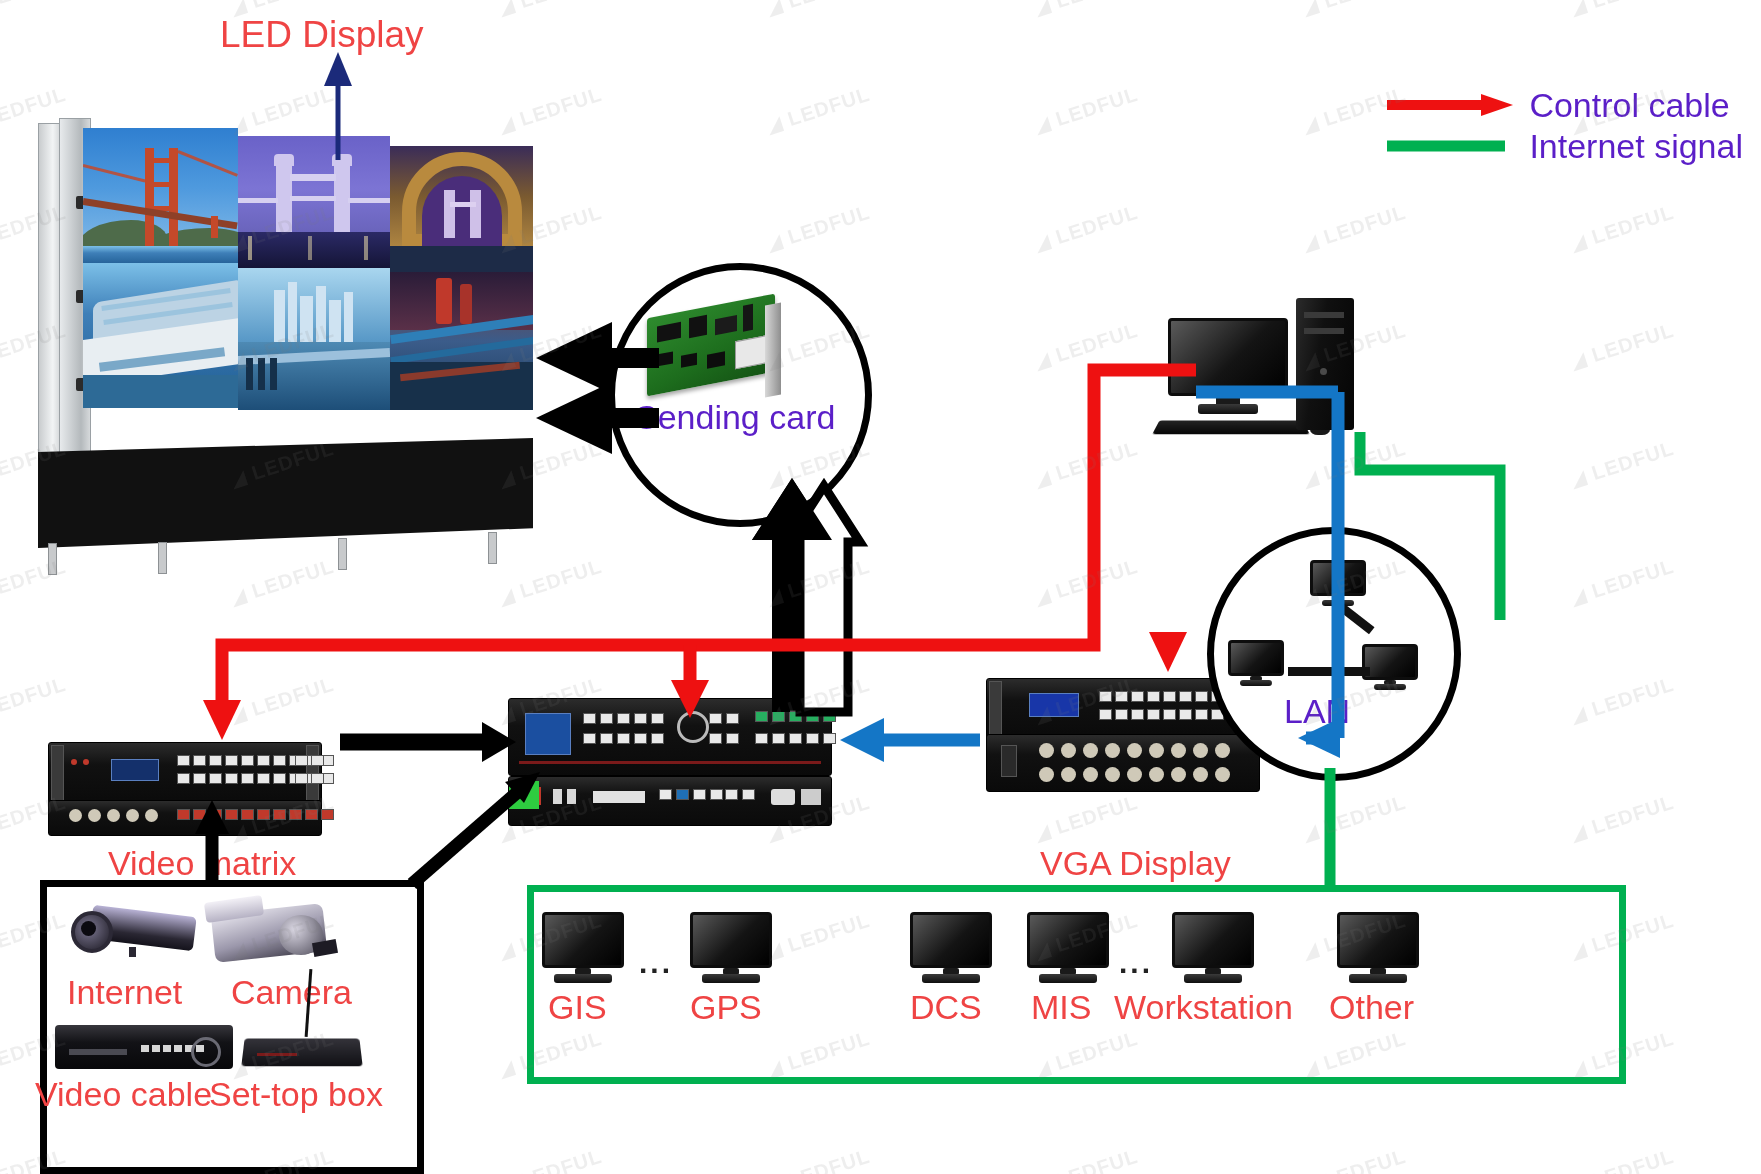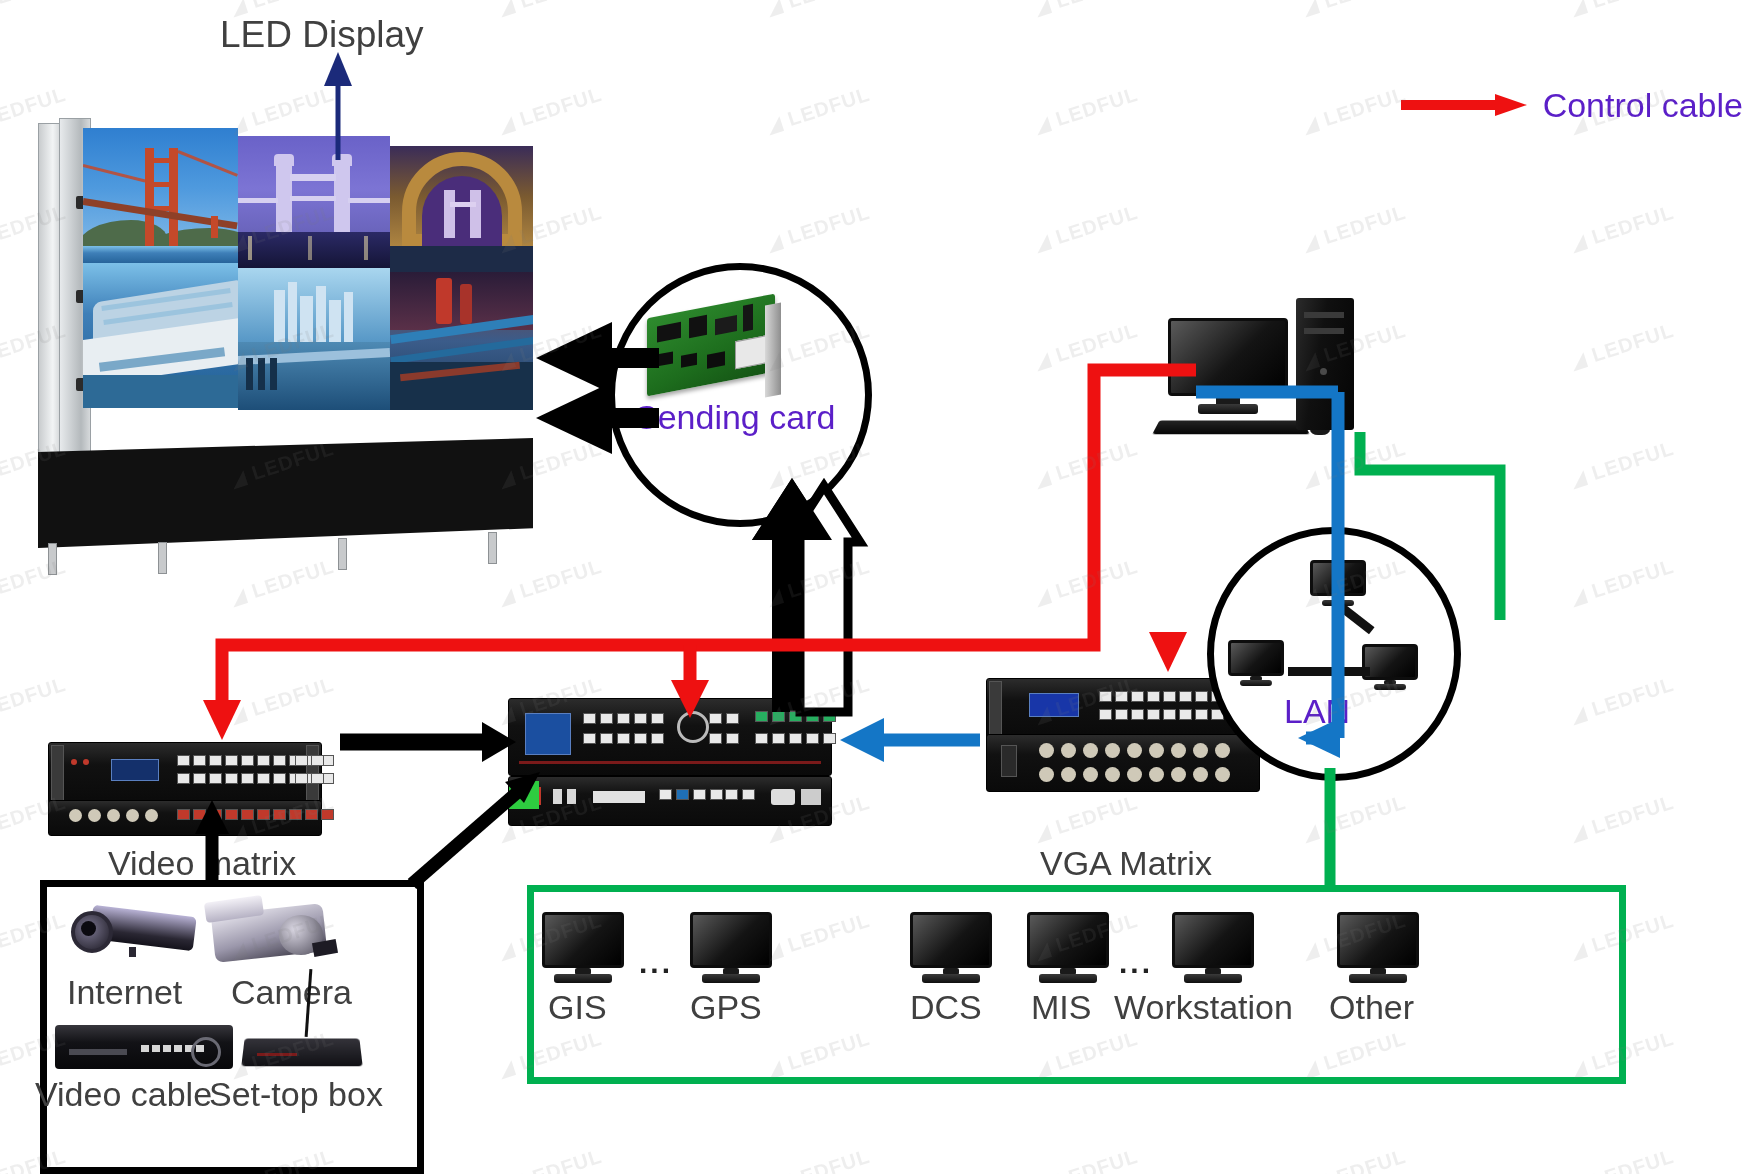--- a/index.html
+++ b/index.html
@@ -1,20 +1,20 @@
 <!DOCTYPE html>
 <html><head>
 <meta charset="utf-8">
 <style>
   html,body{margin:0;padding:0;background:#fff;}
   body{width:1761px;height:1174px;position:relative;overflow:hidden;
        font-family:"Liberation Sans","DejaVu Sans",sans-serif;}
   #stage{position:absolute;left:0;top:0;width:1761px;height:1174px;}
 
-  .lbl{position:absolute;color:#404040;font-size:34px;line-height:1;white-space:nowrap;}
+  .lbl{position:absolute;color:#ef4444;font-size:34px;line-height:1;white-space:nowrap;}
   .lbl.big{font-size:37px;}
 
   
   .wm{position:absolute;left:0;top:0;width:1761px;height:1174px;pointer-events:none;z-index:60;}
   .wmi{position:absolute;font-size:20px;font-weight:bold;color:rgba(120,120,120,.13);
        transform:rotate(-18deg);letter-spacing:1px;white-space:nowrap;}
 
   
   #ledwall{position:absolute;left:38px;top:118px;width:500px;height:420px;z-index:5;}
   .frame-col{position:absolute;left:0;top:5px;width:46px;height:330px;
@@ -402,21 +402,21 @@
       <div style="width:15px;height:15px;border-radius:50%;background:#cfc9b8;"></div>
       <div style="width:15px;height:15px;border-radius:50%;background:#cfc9b8;"></div>
       <div style="width:15px;height:15px;border-radius:50%;background:#cfc9b8;"></div>
       <div style="width:15px;height:15px;border-radius:50%;background:#cfc9b8;"></div>
       <div style="width:15px;height:15px;border-radius:50%;background:#cfc9b8;"></div>
       <div style="width:15px;height:15px;border-radius:50%;background:#cfc9b8;"></div>
       <div style="width:15px;height:15px;border-radius:50%;background:#cfc9b8;"></div>
       <div style="width:15px;height:15px;border-radius:50%;background:#cfc9b8;"></div>
     </div>
   </div>
-  <div class="lbl" style="left:1040px;top:846px;">VGA Matrix</div>
+  <div class="lbl" style="left:1040px;top:846px;">VGA Display</div>
 
   <div class="srcbox" style="left:40px;top:880px;width:370px;height:280px;">
 
     <div style="position:absolute;left:22px;top:18px;width:130px;height:52px;">
       <div style="position:absolute;left:22px;top:6px;width:104px;height:34px;
                   background:linear-gradient(180deg,#b9b3d6,#2a2733 70%,#14121b);
                   border-radius:5px;transform:rotate(7deg);"></div>
       <div style="position:absolute;left:2px;top:6px;width:34px;height:34px;
                   background:radial-gradient(circle at 40% 40%,#7b7690,#1b1922);
                   border-radius:50%;border:4px solid #2c2936;"></div>
@@ -592,20 +592,26 @@
     </g>
   </svg>
 
   <div id="legend">
     <div class="lgrow">
       <svg width="130" height="26">
         <line x1="2" y1="13" x2="100" y2="13" stroke="#ee1111" stroke-width="10"></line>
         <polygon points="96,2 128,13 96,24" fill="#ee1111"></polygon>
       </svg>
       <span class="lgtxt">Control cable</span>
+    </div>
+    <div class="lgrow">
+      <svg width="130" height="26">
+        <line x1="2" y1="13" x2="120" y2="13" stroke="#00b050" stroke-width="11"></line>
+      </svg>
+      <span class="lgtxt">Internet signal</span>
     </div>
   </div>
 
   <div class="wm" id="wm">
       <div class="wmi" style="left: -40px; top: -20px;">◢ LEDFUL</div>
       <div class="wmi" style="left: 228px; top: -20px;">◢ LEDFUL</div>
       <div class="wmi" style="left: 496px; top: -20px;">◢ LEDFUL</div>
       <div class="wmi" style="left: 764px; top: -20px;">◢ LEDFUL</div>
       <div class="wmi" style="left: 1032px; top: -20px;">◢ LEDFUL</div>
       <div class="wmi" style="left: 1300px; top: -20px;">◢ LEDFUL</div>

